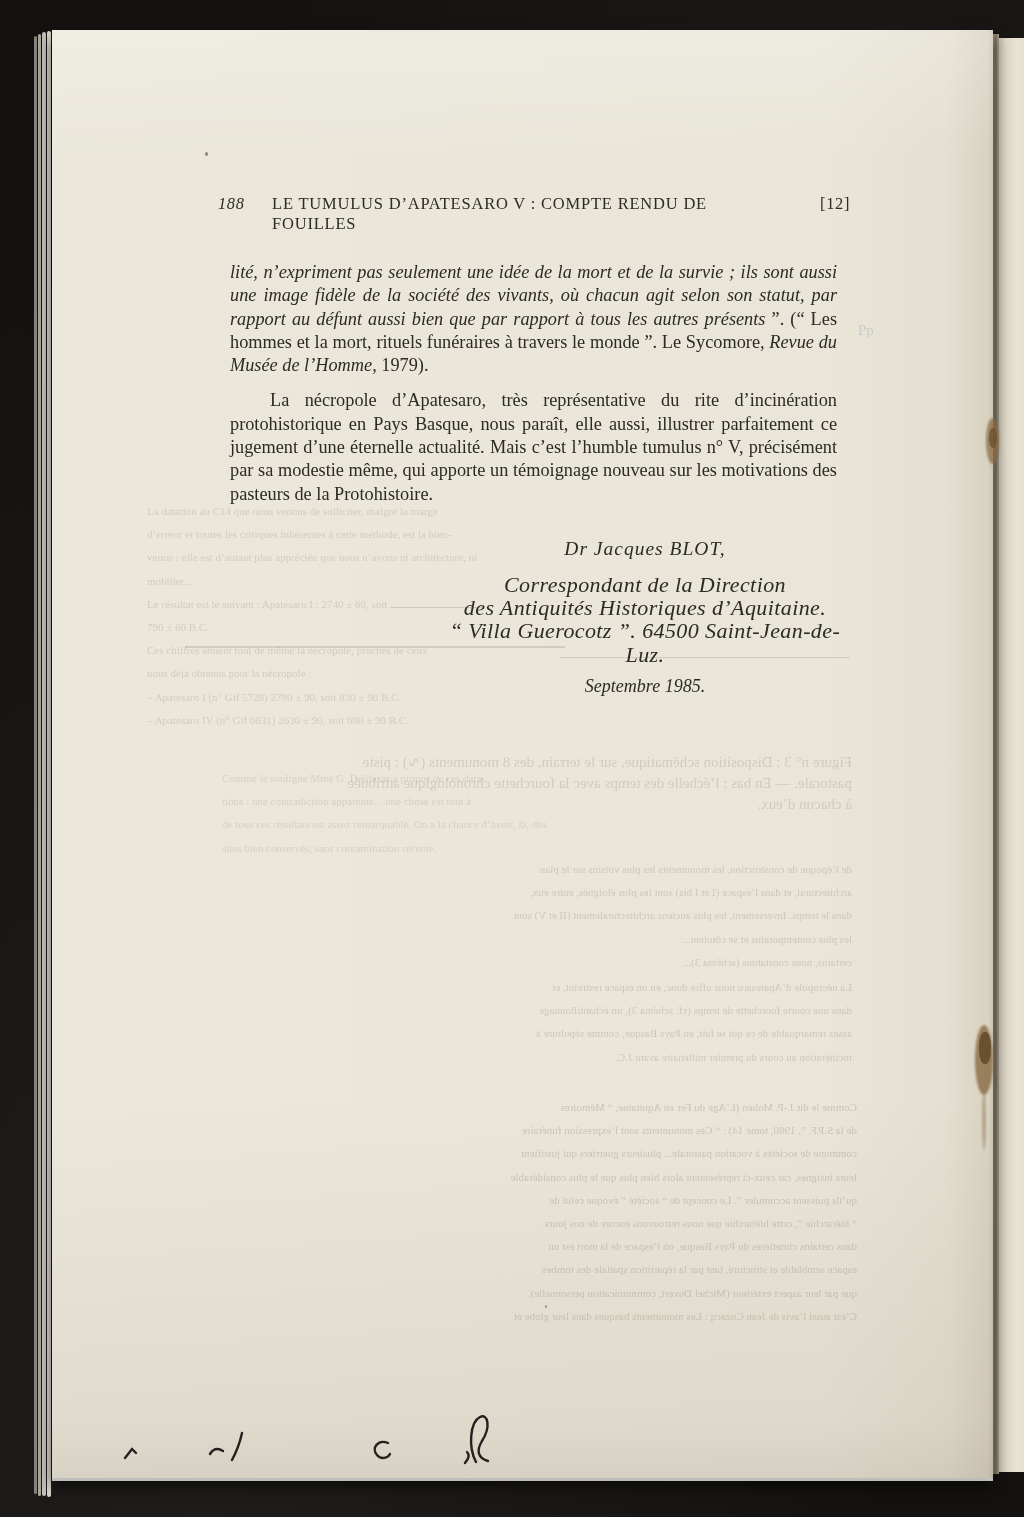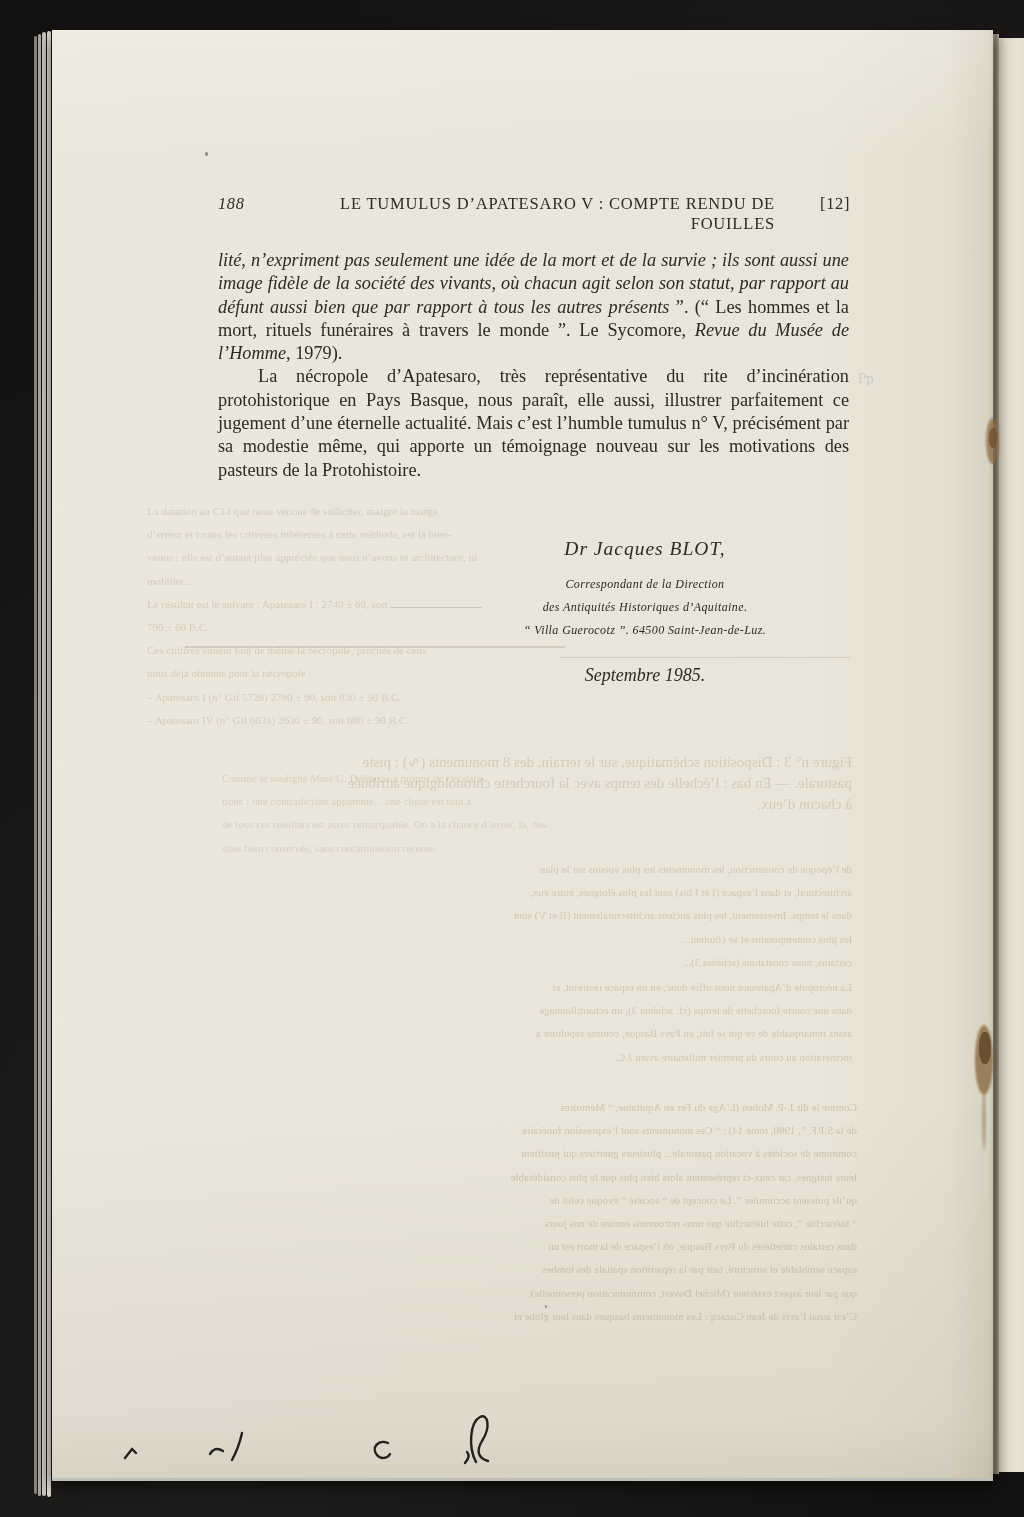--- a/index.html
+++ b/index.html
@@ -35,36 +35,36 @@
     opacity:.85;
   }
   .facing{
     position:absolute;left:999px;top:38px;width:25px;height:1434px;
     background:linear-gradient(90deg,#c9c2b0 0%,#ded8c7 30%,#e8e3d4 70%,#e5e0d1 100%);
   }
   
   .content{position:absolute;left:0;top:0;width:941px;height:1448px;color:#2e2b26;}
   .header-row{position:absolute;left:166px;top:164px;width:632px;font-size:16.5px;letter-spacing:.6px;}
   .pagenum{position:absolute;left:0;top:0;font-style:italic;}
-  .runtitle{position:absolute;left:37px;top:0;width:520px;text-align:right;letter-spacing:.8px;}
+  .runtitle{position:absolute;left:54px;top:0;width:520px;text-align:left;letter-spacing:.8px;}
   .folio{position:absolute;right:0;top:0;}
   .bodytext{
     position:absolute;left:166px;top:219px;width:631px;
     font-size:18.3px;line-height:23.3px;text-align:justify;
     color:#2d2a25;
   }
-  .bodytext p{margin:0;}
+  .bodytext p{margin:12px;}
   .bodytext .ital{font-style:italic;}
   .para2{text-indent:40px;}
   .sig{
     position:absolute;left:393px;top:508px;width:400px;text-align:center;color:#2d2a25;font-style:italic;
   }
   .sig-name{font-size:19.5px;letter-spacing:1px;margin-bottom:13px;}
-  .sig-line{font-size:12px;line-height:23.2px;letter-spacing:.4px;}
-  .sig-date{font-size:18px;margin-top:22px;}
+  .sig-line{font-size:22px;line-height:23.2px;letter-spacing:.4px;}
+  .sig-date{font-size:18px;margin-top:10px;}
   
   .ghost{
     position:absolute;color:#978f74;font-size:11px;line-height:23.2px;
     filter:blur(.45px);text-align:justify;pointer-events:none;
   }
   .ghost.mirror{transform:scaleX(-1);}
   .ghost.italic{}
   .ghost.small{font-size:15px;line-height:21px;}
   .ghost-line{white-space:nowrap;overflow:hidden;}
   .ghost-rule{position:absolute;background:#8f8772;pointer-events:none;}
@@ -135,21 +135,21 @@
         <div class="ghost-line">de la S.P.F. ”, 1980, tome 14) : “ Ces monuments sont l’expression funéraire</div>
         <div class="ghost-line">commune de sociétés à vocation pastorale... plusieurs guerriers qui justifient</div>
         <div class="ghost-line">leurs insignes, car ceux-ci représentent alors bien plus que le plus considérable</div>
         <div class="ghost-line">qu’ils puissent accumuler ”. Le concept de “ société ” évoque celui de</div>
         <div class="ghost-line">“ hiérarchie ”, cette hiérarchie que nous retrouvons encore de nos jours</div>
         <div class="ghost-line">dans certains cimetières du Pays Basque, où l’espace de la mort est un</div>
         <div class="ghost-line">espace semblable et structuré, tant par la répartition spatiale des tombes</div>
         <div class="ghost-line">que par leur aspect extérieur (Michel Duvert, communication personnelle).</div>
         <div class="ghost-line">C’est aussi l’avis de Jean Cuzacq : Les monuments basques dans leur globe et</div>
       </div>
-    <div class="ghost-mark" style="left:806px;top:292px;opacity:.5;margin-top:48px;">Pp</div>
+    <div class="ghost-mark" style="left:806px;top:292px;opacity:.5;">Pp</div>
 
     <div class="ghost-rule" style="left:338px;top:577px;width:92px;height:1px;opacity:.3;"></div>
     <div class="ghost-rule" style="left:133px;top:616px;width:380px;height:2px;opacity:.28;"></div>
     <div class="ghost-rule" style="left:508px;top:627px;width:290px;height:1px;opacity:.25;"></div>
 
     <div class="header-row">
       <span class="pagenum">188</span>
       <span class="runtitle">LE TUMULUS D’APATESARO V : COMPTE RENDU DE FOUILLES</span>
       <span class="folio">[12]</span>
     </div>

